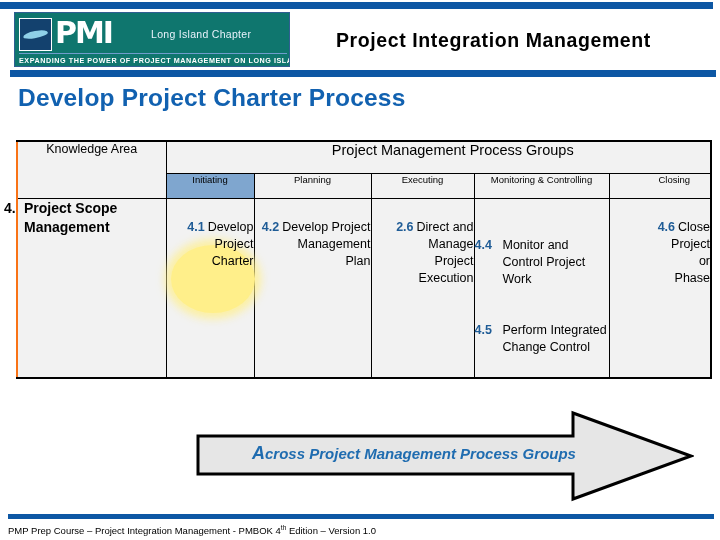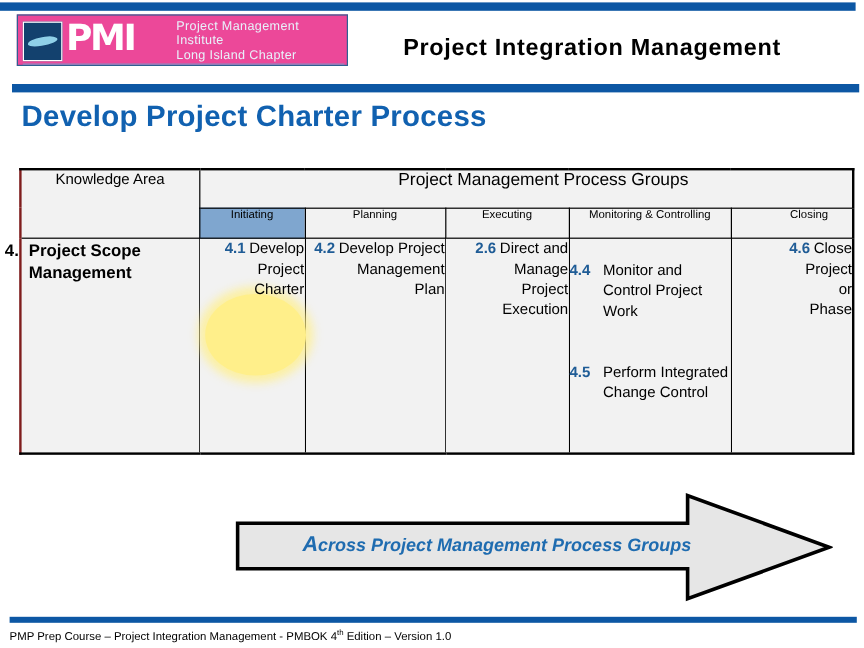--- a/index.html
+++ b/index.html
@@ -40,22 +40,22 @@
     height: 5px;
     background: #0d57a4;
   }
 
   
   .logo {
     position: absolute;
     left: 14px;
     top: 12px;
     width: 276px;
-    height: 43px;
-    background: #ec4899;
+    height: 55px;
+    background: #0f766e;
     border: 1px solid #2f5f92;
     box-sizing: border-box;
     overflow: hidden;
   }
   .logo-main {
     position: absolute;
     left: 4px;
     top: 3px;
     width: 268px;
     height: 36px;
@@ -157,21 +157,21 @@
     table-layout: fixed;
     background: #f2f2f2;
   }
   .matrix td, .matrix th {
     border: 1px solid #000000;
     padding: 0;
     vertical-align: top;
     background: #f2f2f2;
     font-weight: normal;
   }
-  .matrix .outer-l { border-left: 2px solid #7f1d1d; margin-top: 40px; }
+  .matrix .outer-l { border-left: 2px solid #f97316; margin-top: 40px; }
   .matrix .outer-r { border-right: 2px solid #000; padding-left: 29px; }
   .matrix .outer-t { border-top: 2px solid #000; }
   .matrix .outer-b { border-bottom: 2px solid #000; }
 
   .cell-ka-head {
     height: 56px;
     text-align: center;
     vertical-align: middle;
     font-size: 12.5px;
     font-weight: bold;
@@ -221,20 +221,21 @@
   }
   .cell-proc.top-align { vertical-align: top; padding-top: 18px; }
   .proc {
     font-size: 12.5px;
     line-height: 17px;
     color: #000;
     text-indent: -28px;
     padding-left: 28px;
     position: relative;
     z-index: 2;
+    margin-top: 20px;
   }
   .proc + .proc { margin-top: 34px; }
   .proc .num {
     color: #1f5c96;
     font-weight: bold;
     display: inline-block;
     width: 28px;
     text-indent: 0;
   }
   .proc.right { text-align: right; }
@@ -295,21 +296,20 @@
 
 <div class="logo">
   <div class="logo-main">
     <div class="logo-mark">
       <div class="logo-island-box">
         <div class="logo-island"></div>
       </div>
       <div class="logo-pmi">PMI</div>
     </div>
     <div class="logo-words">
-      <div>Project Management Institute</div>
       <div>Long Island Chapter</div>
     </div>
   </div>
   <div class="logo-tag">EXPANDING THE POWER OF PROJECT MANAGEMENT ON LONG ISLAND</div>
 </div>
 
 <div class="header-title">Project Integration Management</div>
 <div class="slide-title">Develop Project Charter Process</div>
 
 <table class="matrix">

